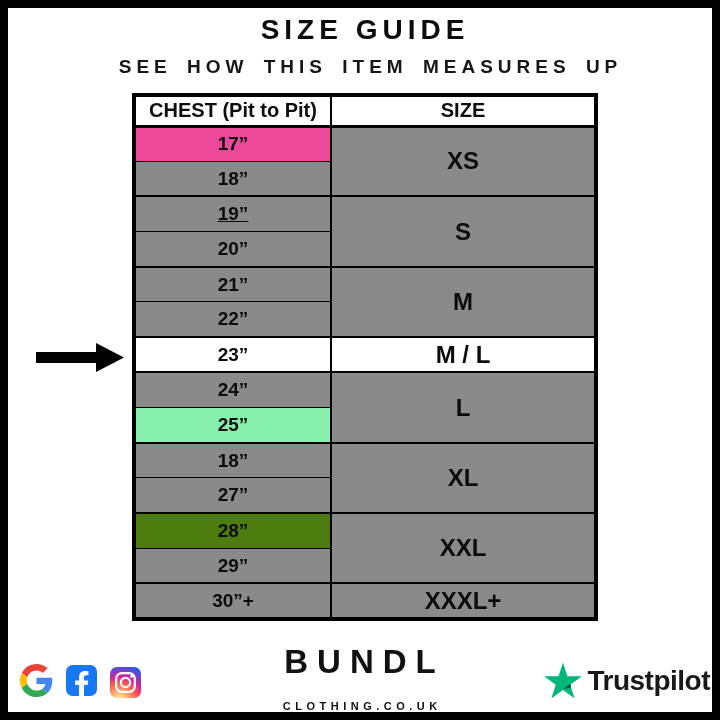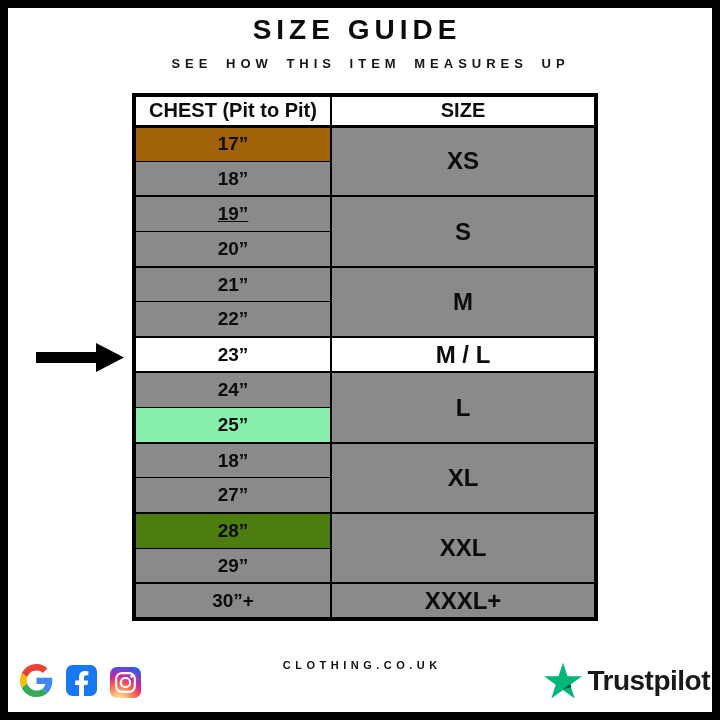--- a/index.html
+++ b/index.html
@@ -10,30 +10,30 @@
     font-family:"Liberation Sans", sans-serif;
     overflow:hidden;
     color:#0d0d0d;
   }
   .frame {
     position:absolute; inset:0;
     border:8px solid #000;
     z-index:20; pointer-events:none;
   }
   .title {
-    position:absolute; top:14px; left:0; width:701px;
+    position:absolute; top:14px; left:8px; width:701px;
     text-align:center;
     font-size:28px; font-weight:bold;
     letter-spacing:5px; padding-left:13px;
     color:#0c0c0c;
   }
   .subtitle {
     position:absolute; top:56px; left:0; width:720px;
     text-align:center;
-    font-size:13px; font-weight:bold;
+    font-size:19px; font-weight:bold;
     letter-spacing:5px; word-spacing:5px; padding-left:21px;
     color:#161616;
   }
   
   table.size-table {
     position:absolute; left:124px; top:93px; width:466px;
     border-collapse:collapse; table-layout:fixed;
   }
   table.size-table { border:4px solid #000;margin-left:8px; }
   .size-table th {
@@ -74,21 +74,21 @@
   .icon-instagram svg { position:absolute; inset:0; }
   .brand {
     position:absolute; left:0; top:645px; width:720px;
     text-align:center; z-index:4;
   }
   .brand-name {
     font-size:33px; font-weight:bold; line-height:1.05;
     letter-spacing:9px; padding-left:9px; color:#111;
   }
   .brand-tagline {
-    font-size:11px; font-weight:bold; margin-top:14px;
+    font-size:11px; font-weight:bold; margin-top:20px;
     letter-spacing:4.5px; padding-left:4.5px; color:#111;
   }
   .trustpilot {
     position:absolute; right:10px; top:662px;
     display:flex; align-items:center; gap:5px; z-index:5;
   }
   .tp-star svg { display:block; width:38px; height:37px; }
   .tp-label {
     font-size:28px; font-weight:bold; letter-spacing:-0.5px; color:#191919;
   }
@@ -103,21 +103,21 @@
 
 <table class="size-table">
   <thead>
     <tr>
       <th class="chest-col">CHEST (Pit to Pit)</th>
       <th class="size-col">SIZE</th>
     </tr>
   </thead>
   <tbody>
       <tr>
-        <td class="chest-cell" style="background: #a16207;">17”</td>
+        <td class="chest-cell" style="background: #ec4899;">17”</td>
         <td class="size-cell" rowspan="2" style="background: rgb(138, 138, 138);">XS</td>
       </tr>
       <tr class="inner-row">
         <td class="chest-cell" style="background: rgb(138, 138, 138);">18”</td>
       </tr>
       <tr class="group-start">
         <td class="chest-cell" style="background: rgb(138, 138, 138); text-decoration: underline;">19”</td>
         <td class="size-cell" rowspan="2" style="background: rgb(138, 138, 138);">S</td>
       </tr>
       <tr class="inner-row">
@@ -186,20 +186,21 @@
   <span class="sicon icon-instagram">
     <svg viewBox="0 0 48 48" xmlns="http://www.w3.org/2000/svg">
       <rect x="9.5" y="9.5" width="29" height="29" rx="9" fill="none" stroke="#ffffff" stroke-width="3.4"></rect>
       <circle cx="24" cy="24" r="7.2" fill="none" stroke="#ffffff" stroke-width="3.4"></circle>
       <circle cx="33.6" cy="14.4" r="2.4" fill="#ffffff"></circle>
     </svg>
   </span>
 </div>
 
 <div class="brand">
+  <div class="brand-name">BUNDL</div>
   <div class="brand-tagline">CLOTHING.CO.UK</div>
 </div>
 
 <div class="trustpilot">
   <span class="tp-star">
     <svg viewBox="0 0 46 45" xmlns="http://www.w3.org/2000/svg">
       <polygon fill="#00B67A" points="46,17.3 28.4,17.3 23,0.6 17.6,17.3 0,17.3 14.2,27.6 8.8,44.3 23,34 37.2,44.3 31.8,27.6"></polygon>
       <polygon fill="#005128" points="33,30.6 31.8,26.9 23,33.2"></polygon>
     </svg>
   </span>

